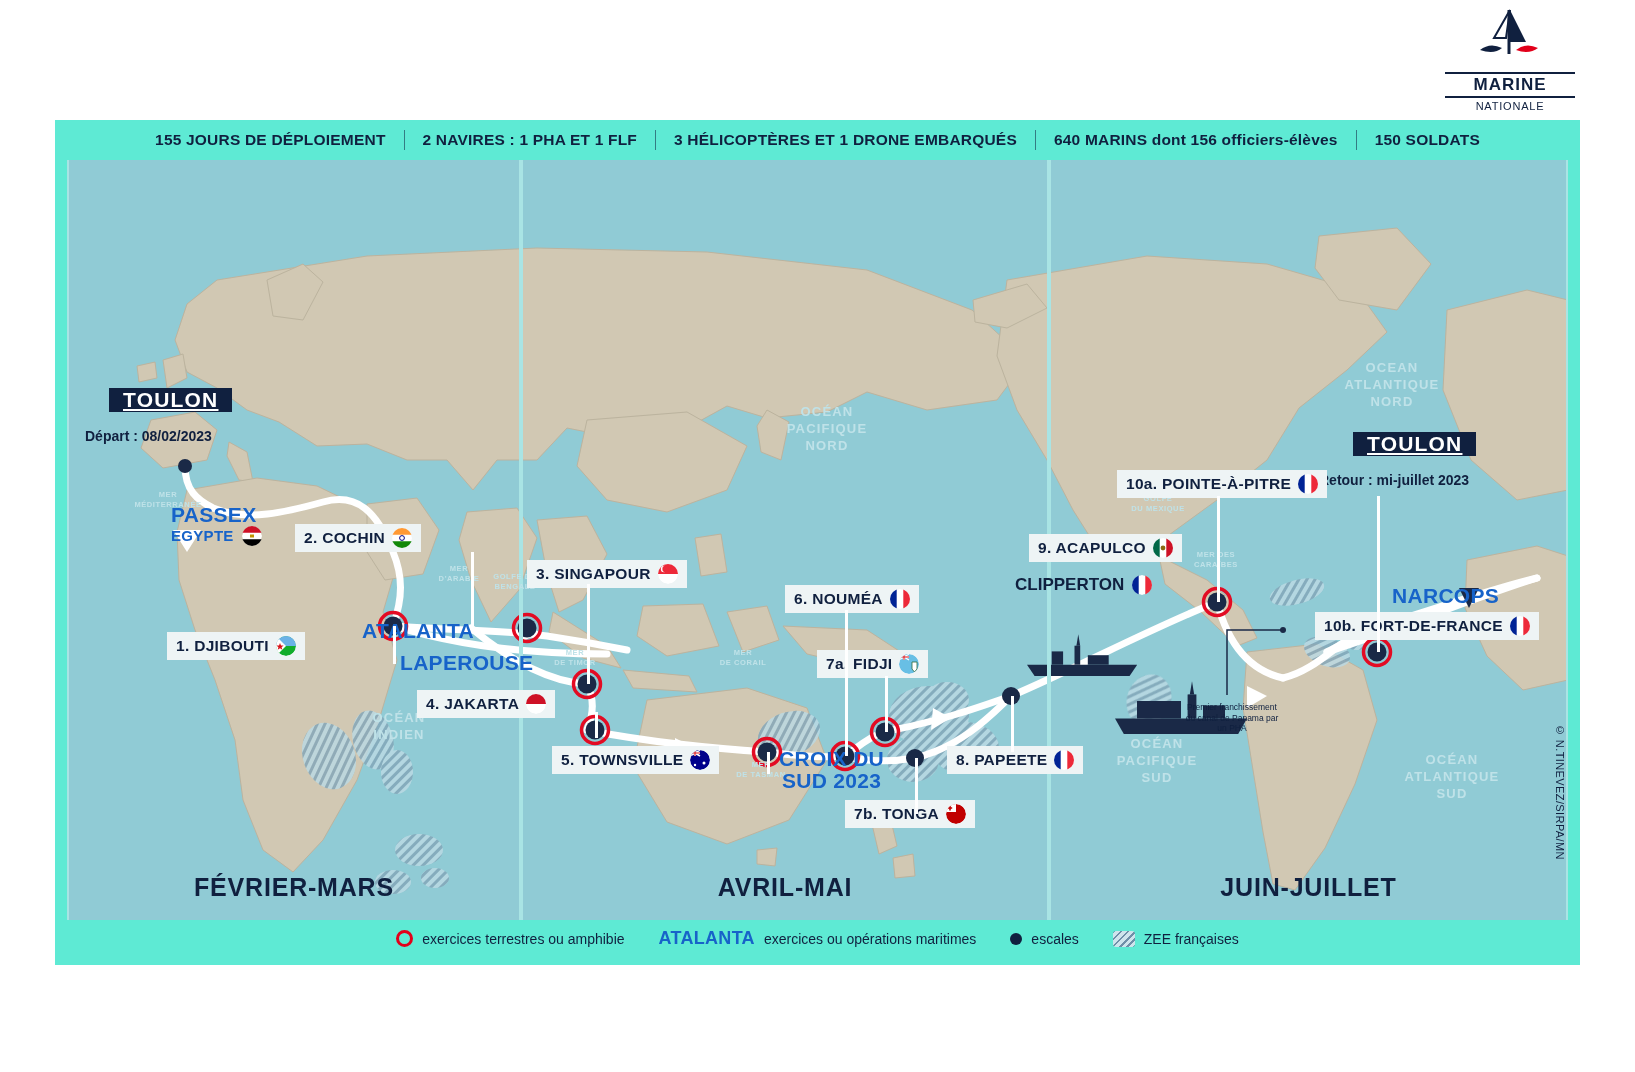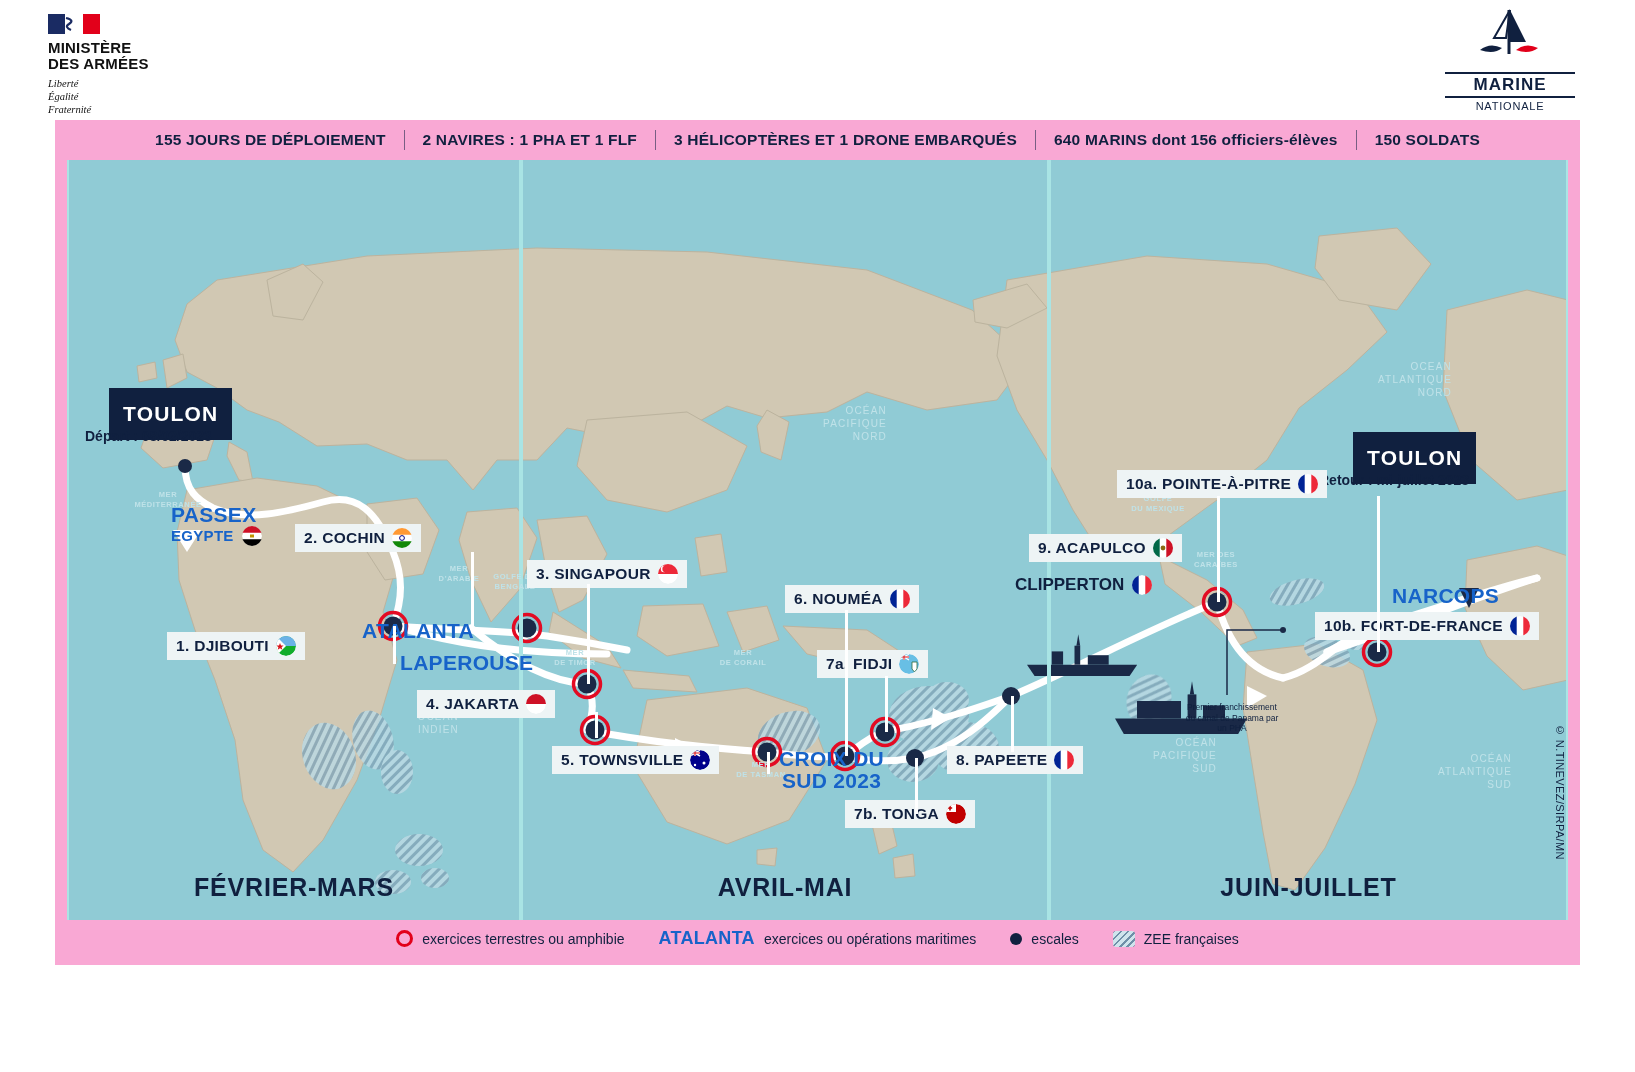--- a/index.html
+++ b/index.html
@@ -24,21 +24,21 @@
   .sub-title { font-size:19px; color:#10203f; letter-spacing:1.6px; margin-top:6px; }
 
   .marine { position:absolute; right:60px; top:8px; width:130px; text-align:center; }
   .marine svg { display:block; margin:0 auto; }
   .marine-t1 { font-size:17px; font-weight:bold; color:#10203f; letter-spacing:1px; border-top:2px solid #10203f; border-bottom:2px solid #10203f; padding:1px 0; margin-top:2px;}
   .marine-t2 { font-size:11px; color:#10203f; letter-spacing:.8px; margin-top:2px;}
 
   
   #panel {
     position:absolute; left:55px; top:120px; width:1525px; height:845px;
-    background:#f9a8d4;
+    background:#5eead4;
   }
 
   
   #stats {
     position:absolute; left:0; top:0; width:1525px; height:40px;
     display:flex; align-items:center; justify-content:center; gap:0px;
   }
   .stat { font-size:15.5px; font-weight:bold; color:#10203f; letter-spacing:.2px; padding:0 18px; }
   .stat.mixed { font-weight:bold; }
   .stat-sep { width:1px; height:20px; background:#10203f; opacity:.55; }
@@ -57,37 +57,37 @@
     position:absolute; bottom:18px; font-size:25px; font-weight:bold; color:#10203f; letter-spacing:.8px;
     text-align:center;
   }
 
   
   .badge {
     position:absolute; background:#eef4f5; padding:4px 9px;
     font-size:15.5px; font-weight:bold; color:#10203f; letter-spacing:.3px;
     display:flex; align-items:center; gap:7px; white-space:nowrap;
   }
-  .badge.dark { background:#10203f; color:#ffffff; font-size:21px; letter-spacing:1.2px; padding:14px 14px; }
+  .badge.dark { background:#10203f; color:#ffffff; font-size:21px; letter-spacing:1.2px; padding:0 14px;text-decoration:underline; }
   .plain {
     position:absolute; font-size:17px; font-weight:bold; color:#10203f;
     display:flex; align-items:flex-start; gap:8px; white-space:nowrap;
   }
   .blue-op {
     position:absolute; font-size:21px; font-weight:bold; color:#1763c9; letter-spacing:.3px;
     line-height:1.05; white-space:nowrap;
   }
   .free-txt { position:absolute; font-size:14px; font-weight:bold; color:#10203f; white-space:nowrap; }
   .annot { position:absolute; font-size:8.5px; color:#10203f; line-height:1.25; text-align:center; white-space:nowrap;}
 
   .flag { width:20px; height:20px; border-radius:50%; overflow:hidden; flex:0 0 auto; display:block;}
 
   .ocean-txt {
-    position:absolute; font-size:10px; color:#bfe2e8; font-weight:normal;
-    letter-spacing:1.2px; text-align:right; line-height:1.3; white-space:pre;
+    position:absolute; font-size:13px; color:#bfe2e8; font-weight:bold;
+    letter-spacing:1.2px; text-align:center; line-height:1.3; white-space:pre;
   }
   .sea-txt {
     position:absolute; font-size:7.5px; color:#bfe2e8; font-weight:bold;
     letter-spacing:.6px; text-align:center; line-height:1.3; white-space:pre;
   }
 
   
   .conn { position:absolute; background:#ffffff; }
 
   
@@ -105,37 +105,20 @@
     position:absolute; right:14px; bottom:105px;
     font-size:11px; color:#10203f; letter-spacing:.4px;
     writing-mode:vertical-rl;
   }
 </style>
 </head>
 <body>
 
 <div id="header">
 
-  <div class="mindef">
-    <svg class="mindef-flag" viewBox="0 0 52 20">
-      <rect x="0" y="0" width="17" height="20" fill="#1a2b63"></rect>
-      <rect x="17" y="0" width="18" height="20" fill="#ffffff"></rect>
-      <rect x="35" y="0" width="17" height="20" fill="#e2001a"></rect>
-      <path d="M18 4 q9 2 3 6 q-5 3 2 6" stroke="#1a2b63" stroke-width="2.2" fill="none"></path>
-    </svg>
-    <div class="mindef-title">
-      <div>MINISTÈRE</div>
-      <div>DES ARMÉES</div>
-    </div>
-    <div class="mindef-motto">
-      <div>Liberté</div>
-      <div>Égalité</div>
-      <div>Fraternité</div>
-    </div>
-  </div>
 
 
   <div class="marine">
     <svg width="92" height="62" viewBox="0 0 92 62">
       <path d="M46 2 L62 34 L46 34 Z" fill="#10203f"></path>
       <path d="M46 2 L30 30 L42 30 Z" fill="none" stroke="#10203f" stroke-width="2"></path>
       <rect x="43.5" y="2" width="3" height="44" fill="#10203f"></rect>
       <path d="M16 42 q10 -8 22 -2 q-8 7 -22 2 Z" fill="#10203f"></path>
       <path d="M52 42 q10 -8 22 -2 q-9 7 -22 2 Z" fill="#e2001a"></path>
     </svg>

